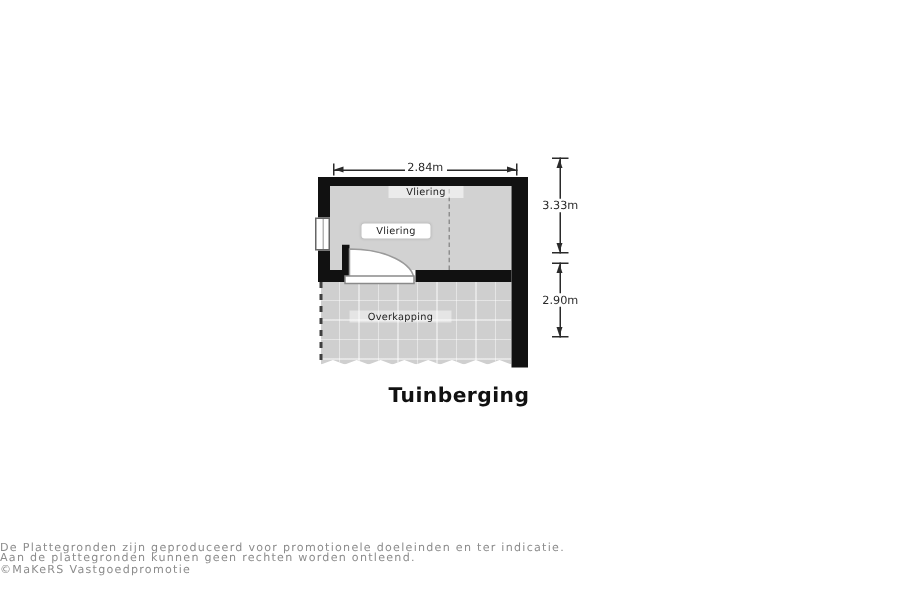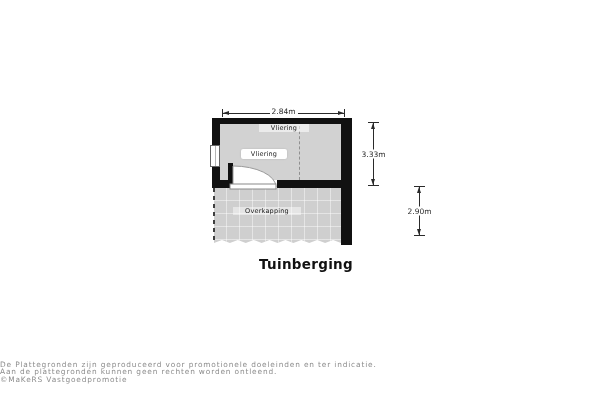--- a/index.html
+++ b/index.html
@@ -55,22 +55,22 @@
   .ah-left{left:1px;top:5px;border-top:2.5px solid transparent;border-bottom:2.5px solid transparent;border-right:6px solid #2a2a2a;}
   .ah-right{right:1px;top:5px;border-top:2.5px solid transparent;border-bottom:2.5px solid transparent;border-left:6px solid #2a2a2a;}
   .ah-up{top:1px;left:7px;border-left:2.5px solid transparent;border-right:2.5px solid transparent;border-bottom:6px solid #2a2a2a;}
   .ah-down{bottom:1px;left:7px;border-left:2.5px solid transparent;border-right:2.5px solid transparent;border-top:6px solid #2a2a2a;}
   .dim-label{
     position:absolute;background:#fff;font-size:7.5px;line-height:9px;color:#2a2a2a;
     padding:0 2px;white-space:nowrap;
   }
   .dim-top{left:222px;top:106px;width:123px;height:14px;}
   .dim-top .dim-label{left:50%;top:1px;transform:translateX(-50%);}
-  .dim-right-a{left:364px;top:122px;width:19px;height:64px;}
-  .dim-right-b{left:364px;top:186px;width:19px;height:50px;margin-left:46px;}
+  .dim-right-a{left:364px;top:105px;width:19px;height:64px;}
+  .dim-right-b{left:364px;top:175px;width:19px;height:50px;}
   .dim-v .dim-label{left:50%;top:50%;transform:translate(-50%,-50%);}
   .tick-top{top:0;}
   .tick-bottom{bottom:0;top:auto;}
   
   .plan-title{
     left:231px;top:256px;width:150px;text-align:center;
     font-size:13.5px;font-weight:bold;color:#111;letter-spacing:.3px;
   }
   .footer{
     left:0;right:0;top:361px;text-align:left;

